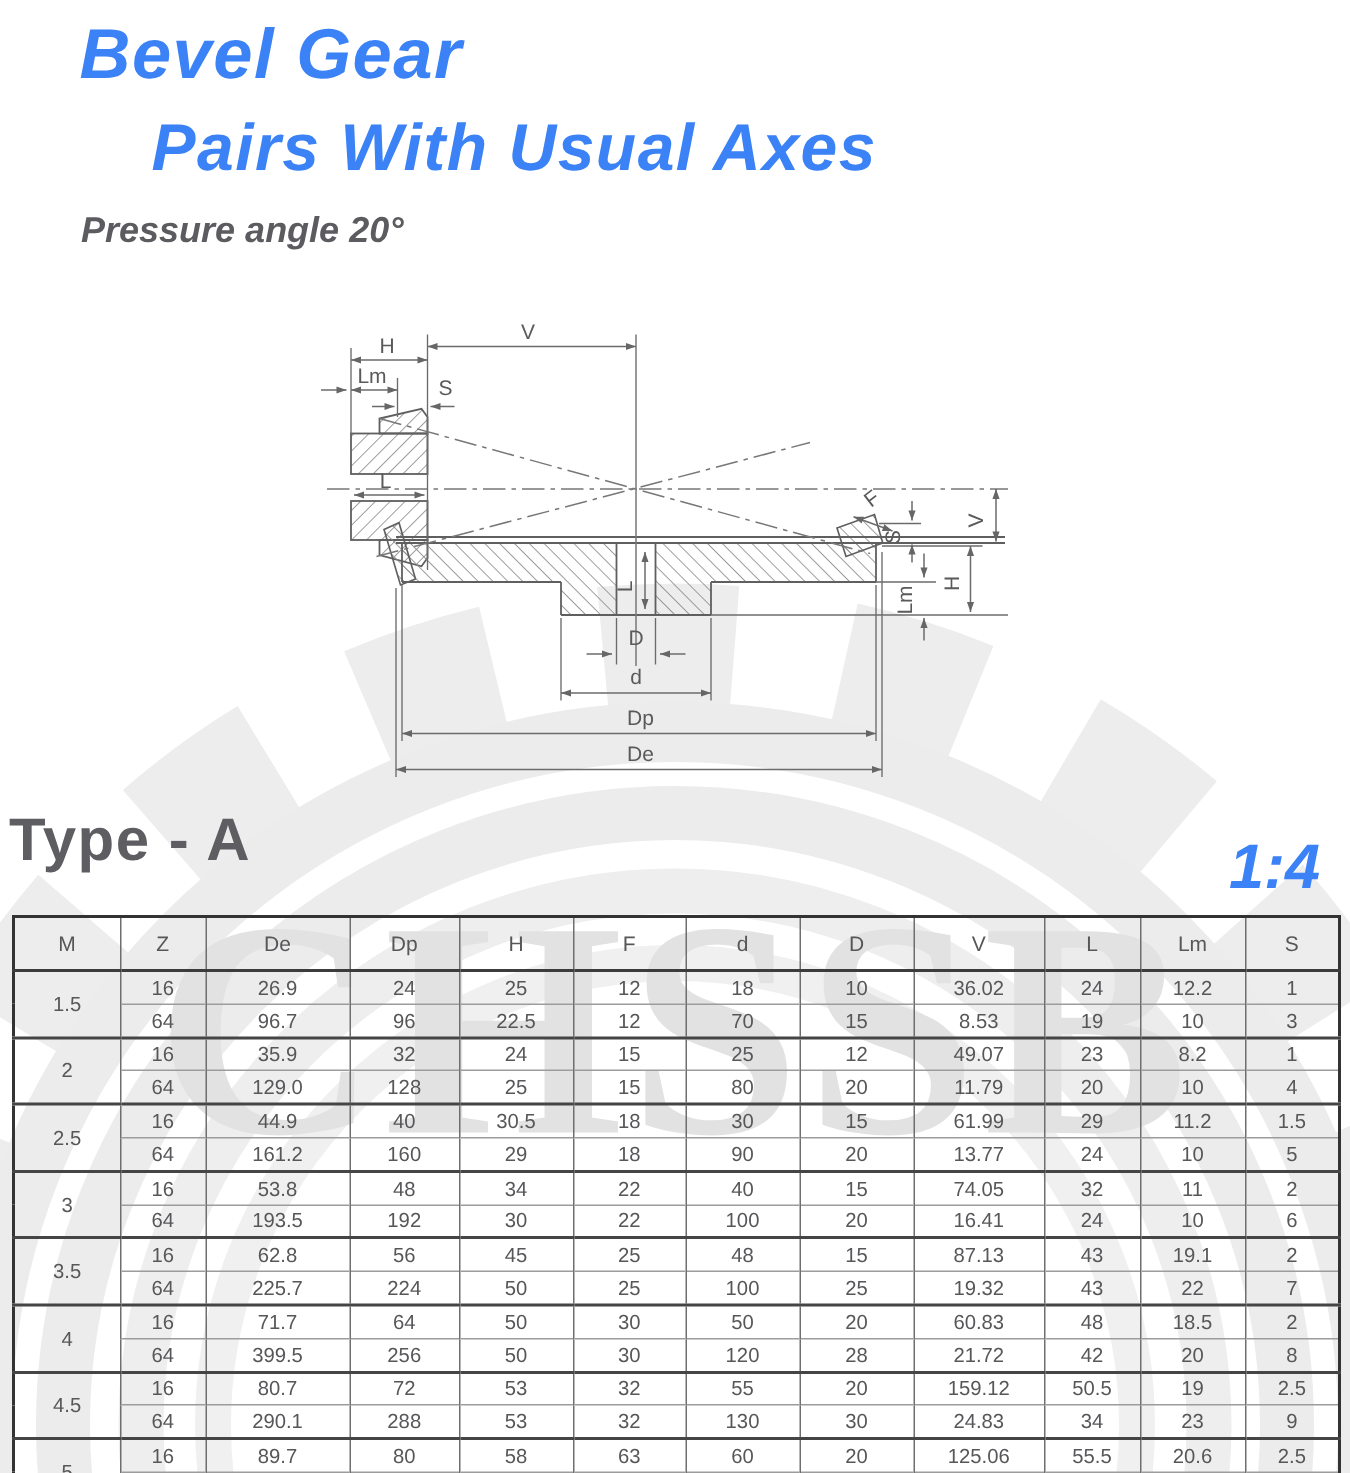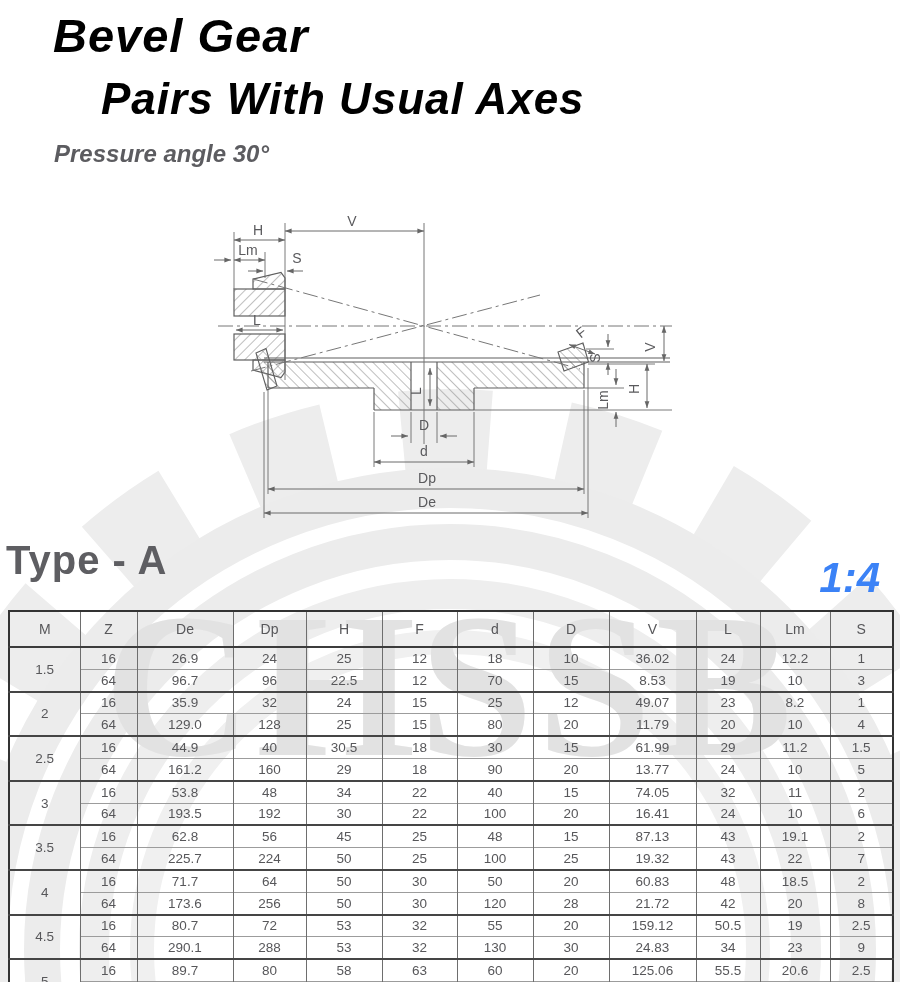--- a/index.html
+++ b/index.html
@@ -3,21 +3,21 @@
 <meta charset="utf-8">
 <style>
   html,body{margin:0;padding:0;}
   body{
     width:900px;height:982px;position:relative;background:#ffffff;
     font-family:"Liberation Sans",sans-serif;overflow:hidden;
   }
   
   #watermark{position:absolute;left:0;top:0;z-index:0;}
   #drawing{position:absolute;left:0;top:0;z-index:2;}
-  .txt{position:absolute;z-index:3;color:#000000;}
+  .txt{position:absolute;z-index:3;color:#3b82f6;}
   
   #title1{left:53px;top:8px;font-size:47px;font-weight:bold;font-style:italic;letter-spacing:1px;}
   #title2{left:101px;top:74px;font-size:44px;font-weight:bold;font-style:italic;letter-spacing:1px;}
   #subtitle{left:54px;top:140px;font-size:24px;font-weight:bold;font-style:italic;color:#5c5c60;}
   #typeA{left:6px;top:538px;font-size:40px;font-weight:bold;color:#5e5e62;letter-spacing:1px;}
   #scale{right:20px;top:554px;font-size:42px;font-weight:bold;font-style:italic;color:#3b82f6;}
   
   #spec-table{
     position:absolute;left:8px;top:610px;z-index:1;
     border-collapse:collapse;table-layout:fixed;width:884px;
@@ -43,21 +43,21 @@
     <circle cx="450" cy="950" r="462" fill="none" stroke="#ececec" stroke-width="40"></circle>
     <circle cx="450" cy="950" r="408" fill="none" stroke="#ececec" stroke-width="36"></circle>
     <circle cx="450" cy="950" r="356" fill="none" stroke="#eeeeee" stroke-width="30"></circle>
     <circle cx="450" cy="950" r="308" fill="none" stroke="#f0f0f0" stroke-width="24"></circle>
   </g>
   <text x="450" y="755" text-anchor="middle" font-family="Liberation Serif, serif" font-weight="bold" font-size="205" letter-spacing="4" fill="#e2e2e2">CHSSB</text>
 </svg>
 
 <div class="txt" id="title1">Bevel Gear</div>
 <div class="txt" id="title2">Pairs With Usual Axes</div>
-<div class="txt" id="subtitle">Pressure angle 30°</div>
+<div class="txt" id="subtitle">Pressure angle 20°</div>
 <div class="txt" id="typeA">Type - A</div>
 <div class="txt" id="scale" style="position:absolute;">1:4</div>
 
 <svg id="drawing" width="900" height="982" viewBox="0 0 900 982" font-family="Liberation Sans, sans-serif" font-size="14" fill="none">
   <defs>
     <pattern id="hp" width="7" height="7" patternUnits="userSpaceOnUse" patternTransform="rotate(45)">
       <line x1="0" y1="0" x2="0" y2="7" stroke="#8a8a8a" stroke-width="1.1"></line>
     </pattern>
     <pattern id="hg" width="7" height="7" patternUnits="userSpaceOnUse" patternTransform="rotate(-45)">
       <line x1="0" y1="0" x2="0" y2="7" stroke="#8a8a8a" stroke-width="1.1"></line>
@@ -343,21 +343,21 @@
         <td>30</td>
         <td>50</td>
         <td>20</td>
         <td>60.83</td>
         <td>48</td>
         <td>18.5</td>
         <td>2</td>
       </tr>
       <tr>
         <td>64</td>
-        <td>173.6</td>
+        <td>399.5</td>
         <td>256</td>
         <td>50</td>
         <td>30</td>
         <td>120</td>
         <td>28</td>
         <td>21.72</td>
         <td>42</td>
         <td>20</td>
         <td>8</td>
       </tr>

